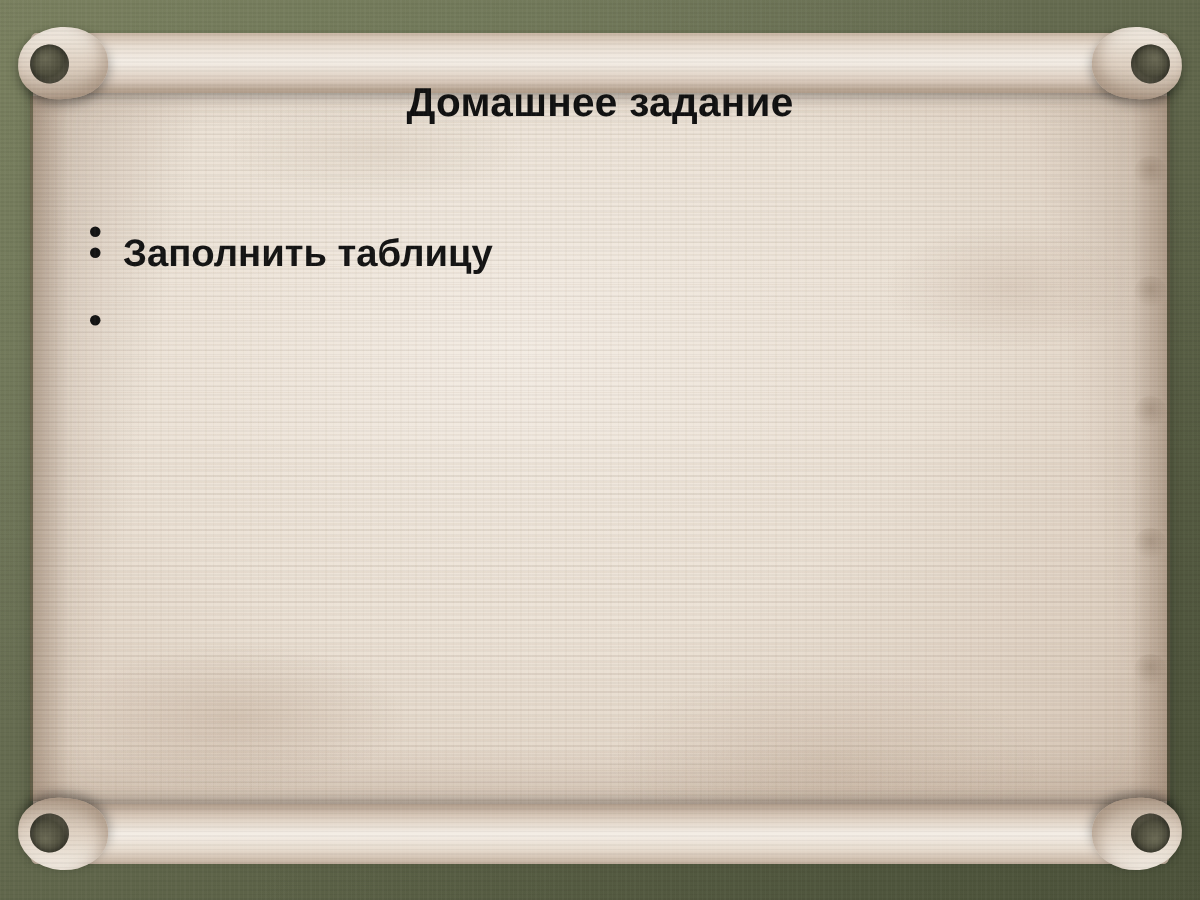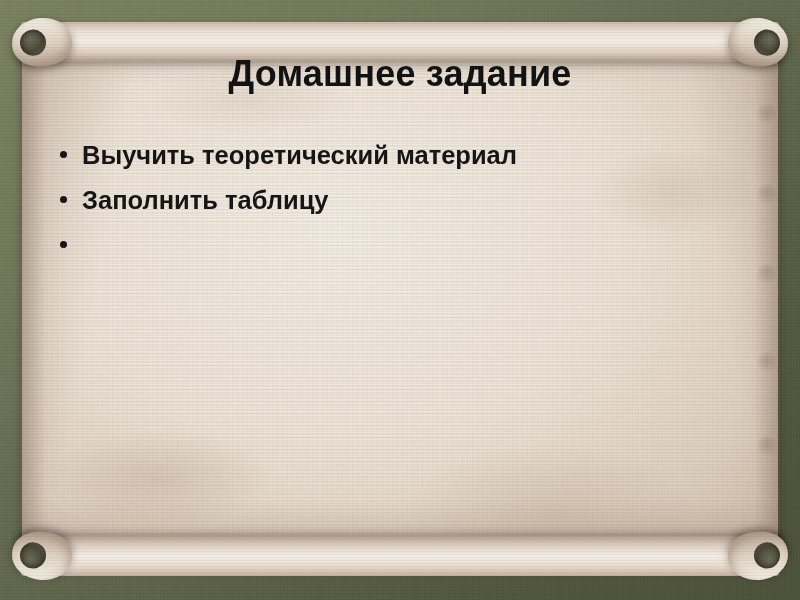--- a/index.html
+++ b/index.html
@@ -166,21 +166,21 @@
     width: 784px;
     height: 576px;
   }
 
   .slide-title {
     position: absolute;
     left: 60px;
     top: 42px;
     width: 664px;
     text-align: center;
-    font-size: 36px;
+    font-size: 27px;
     font-weight: 700;
     color: #111111;
     letter-spacing: 0.2px;
     line-height: 1.1;
   }
 
   .bullets {
     position: absolute;
     left: 46px;
     top: 128px;
@@ -240,21 +240,20 @@
     <div class="curl curl-br">
       <div class="eye"></div>
     </div>
 
     <div class="content">
       <div class="slide-title">Домашнее задание</div>
 
       <ul class="bullets">
         <li>
           <span class="dot"></span>
-          <span>Выучить теоретический материал</span>
         </li>
         <li>
           <span class="dot"></span>
           <span>Заполнить таблицу</span>
         </li>
         <li>
           <span class="dot"></span>
         </li>
       </ul>
     </div>

